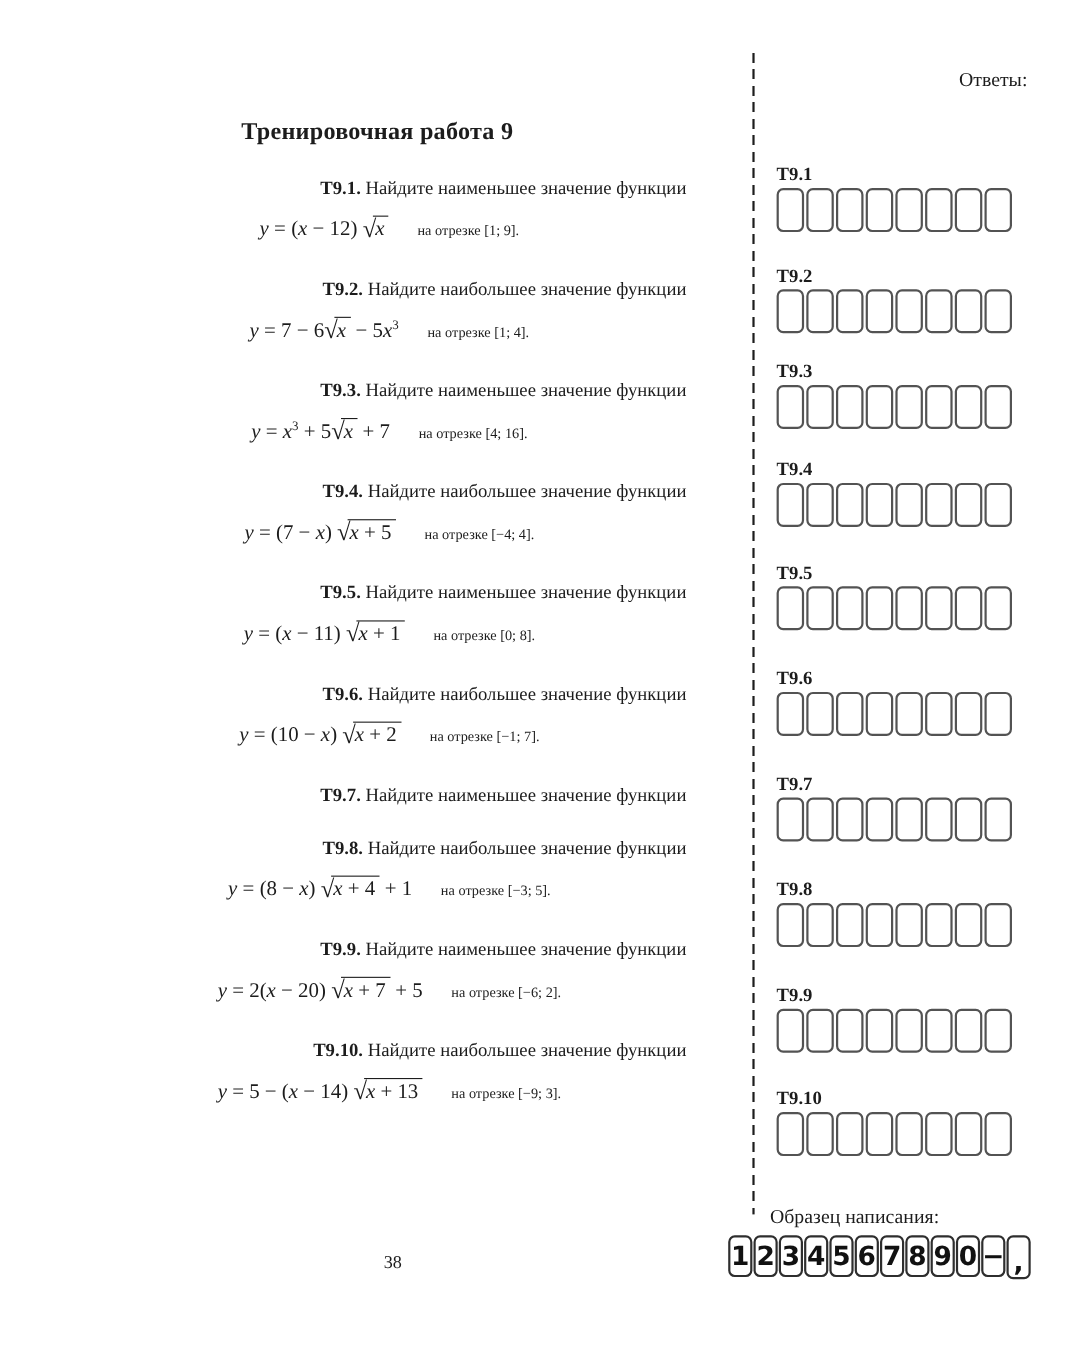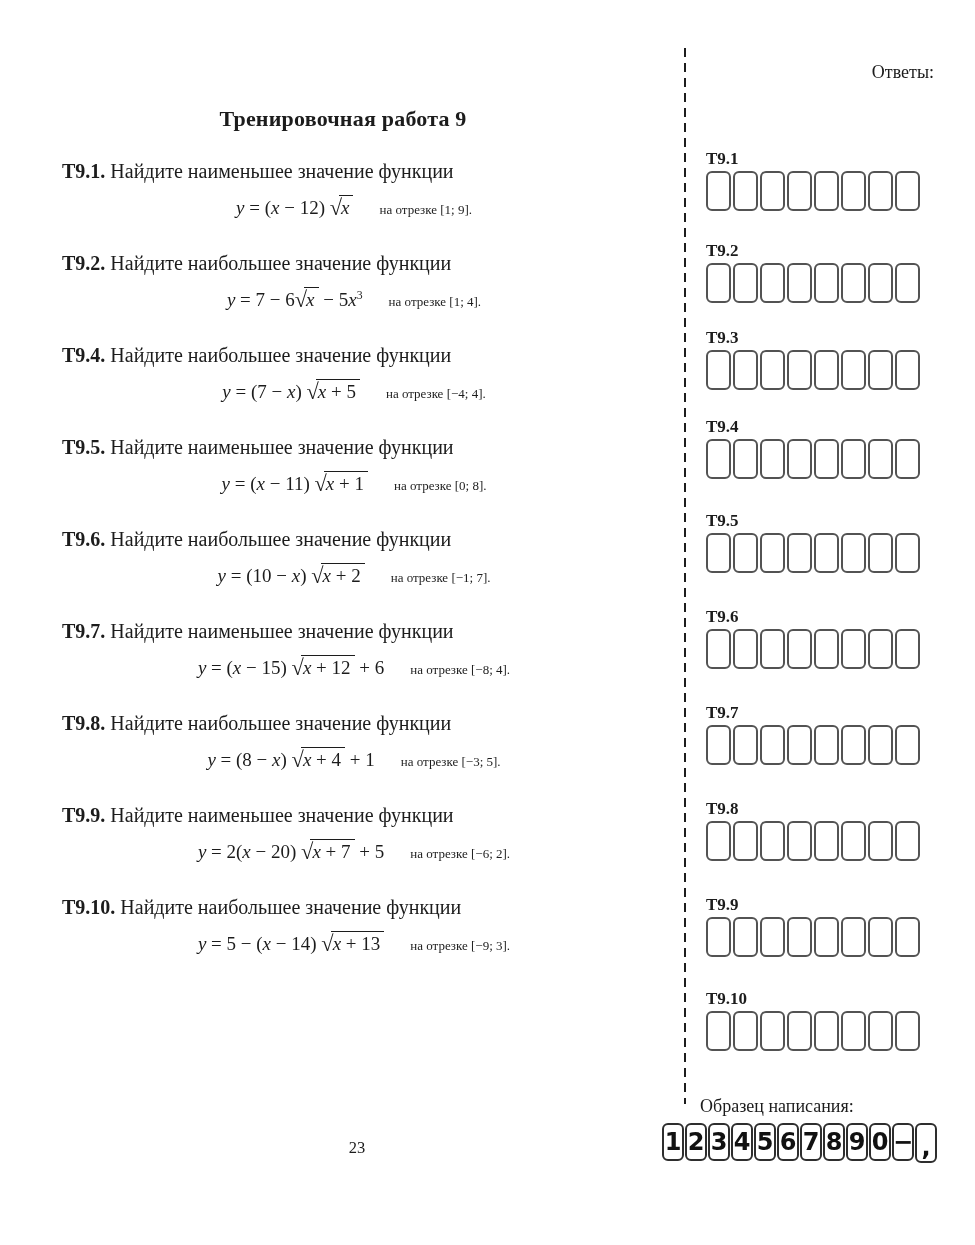--- a/index.html
+++ b/index.html
@@ -4,21 +4,21 @@
 <style>
   html,body { margin:0; padding:0; background:#fff; }
   .page {
     position:relative; width:975px; height:1245px; background:#ffffff;
     font-family:"Liberation Serif","DejaVu Serif",serif; color:#1c1c1c; overflow:hidden;
   }
   
   .left-col { position:absolute; left:62px; top:96px; width:562px; }
   .title { text-align:center; font-size:22px; font-weight:bold; margin-bottom:28px; letter-spacing:.2px;margin-top:10px; }
   .problem { margin-bottom:26px; }
-  .p-statement { font-size:20px; line-height:22px; }
+  .p-statement { font-size:17px; line-height:22px;text-align:right; }
   .p-label { font-weight:bold; }
   .p-formula { margin-top:12px; min-height:32px; text-align:center; font-size:19px; padding-left:22px; white-space:nowrap; }
   .p-formula i { font-family:"Liberation Serif","DejaVu Serif",serif; }
   .p-formula sup { font-size:0.62em; vertical-align:super; line-height:0; }
   .interval { margin-left:26px; font-size:13px; }
   .sq { white-space:nowrap; display:inline-block; }
   .sq-sign { font-size:1.18em; position:relative; top:1px; }
   .sq-body { display:inline-block; border-top:1.6px solid #1c1c1c; margin-left:-3px; padding:1px 4px 0 2px; }
   
   .divider {
@@ -59,20 +59,27 @@
   </div>
 
   <div class="problem">
     <div class="p-statement">
       <span class="p-label">Т9.2.</span>
       <span class="p-text"> Найдите наибольшее значение функции</span>
     </div>
     <div class="p-formula"><span class="f-body"><i>y</i> = 7 − 6<span class="sq"><span class="sq-sign">√</span><span class="sq-body"><i>x</i></span></span> − 5<i>x</i><sup>3</sup></span><span class="interval">на отрезке [1; 4].</span></div>
   </div>
 
+  <div class="problem">
+    <div class="p-statement">
+      <span class="p-label">Т9.3.</span>
+      <span class="p-text"> Найдите наименьшее значение функции</span>
+    </div>
+    <div class="p-formula"><span class="f-body"><i>y</i> = <i>x</i><sup>3</sup> + 5<span class="sq"><span class="sq-sign">√</span><span class="sq-body"><i>x</i></span></span> + 7</span><span class="interval">на отрезке [4; 16].</span></div>
+  </div>
 
   <div class="problem">
     <div class="p-statement">
       <span class="p-label">Т9.4.</span>
       <span class="p-text"> Найдите наибольшее значение функции</span>
     </div>
     <div class="p-formula"><span class="f-body"><i>y</i> = (7 − <i>x</i>) <span class="sq"><span class="sq-sign">√</span><span class="sq-body"><i>x</i> + 5</span></span></span><span class="interval">на отрезке [−4; 4].</span></div>
   </div>
 
   <div class="problem">
@@ -89,21 +96,20 @@
       <span class="p-text"> Найдите наибольшее значение функции</span>
     </div>
     <div class="p-formula"><span class="f-body"><i>y</i> = (10 − <i>x</i>) <span class="sq"><span class="sq-sign">√</span><span class="sq-body"><i>x</i> + 2</span></span></span><span class="interval">на отрезке [−1; 7].</span></div>
   </div>
 
   <div class="problem">
     <div class="p-statement">
       <span class="p-label">Т9.7.</span>
       <span class="p-text"> Найдите наименьшее значение функции</span>
     </div>
-    <div class="p-formula"><span class="f-body"><i>y</i> = (<i>x</i> − 15) <span class="sq"><span class="sq-sign">√</span><span class="sq-body"><i>x</i> + 12</span></span> + 6</span><span class="interval">на отрезке [−8; 4].</span></div>
   </div>
 
   <div class="problem">
     <div class="p-statement">
       <span class="p-label">Т9.8.</span>
       <span class="p-text"> Найдите наибольшее значение функции</span>
     </div>
     <div class="p-formula"><span class="f-body"><i>y</i> = (8 − <i>x</i>) <span class="sq"><span class="sq-sign">√</span><span class="sq-body"><i>x</i> + 4</span></span> + 1</span><span class="interval">на отрезке [−3; 5].</span></div>
   </div>
 
@@ -278,14 +284,14 @@
       <div class="sample-cell">5</div>
       <div class="sample-cell">6</div>
       <div class="sample-cell">7</div>
       <div class="sample-cell">8</div>
       <div class="sample-cell">9</div>
       <div class="sample-cell">0</div>
       <div class="sample-cell">−</div>
       <div class="sample-cell low">,</div>
     </div>
 
-  <div class="page-num">23</div>
+  <div class="page-num">38</div>
 </div>
 
 </body></html>

